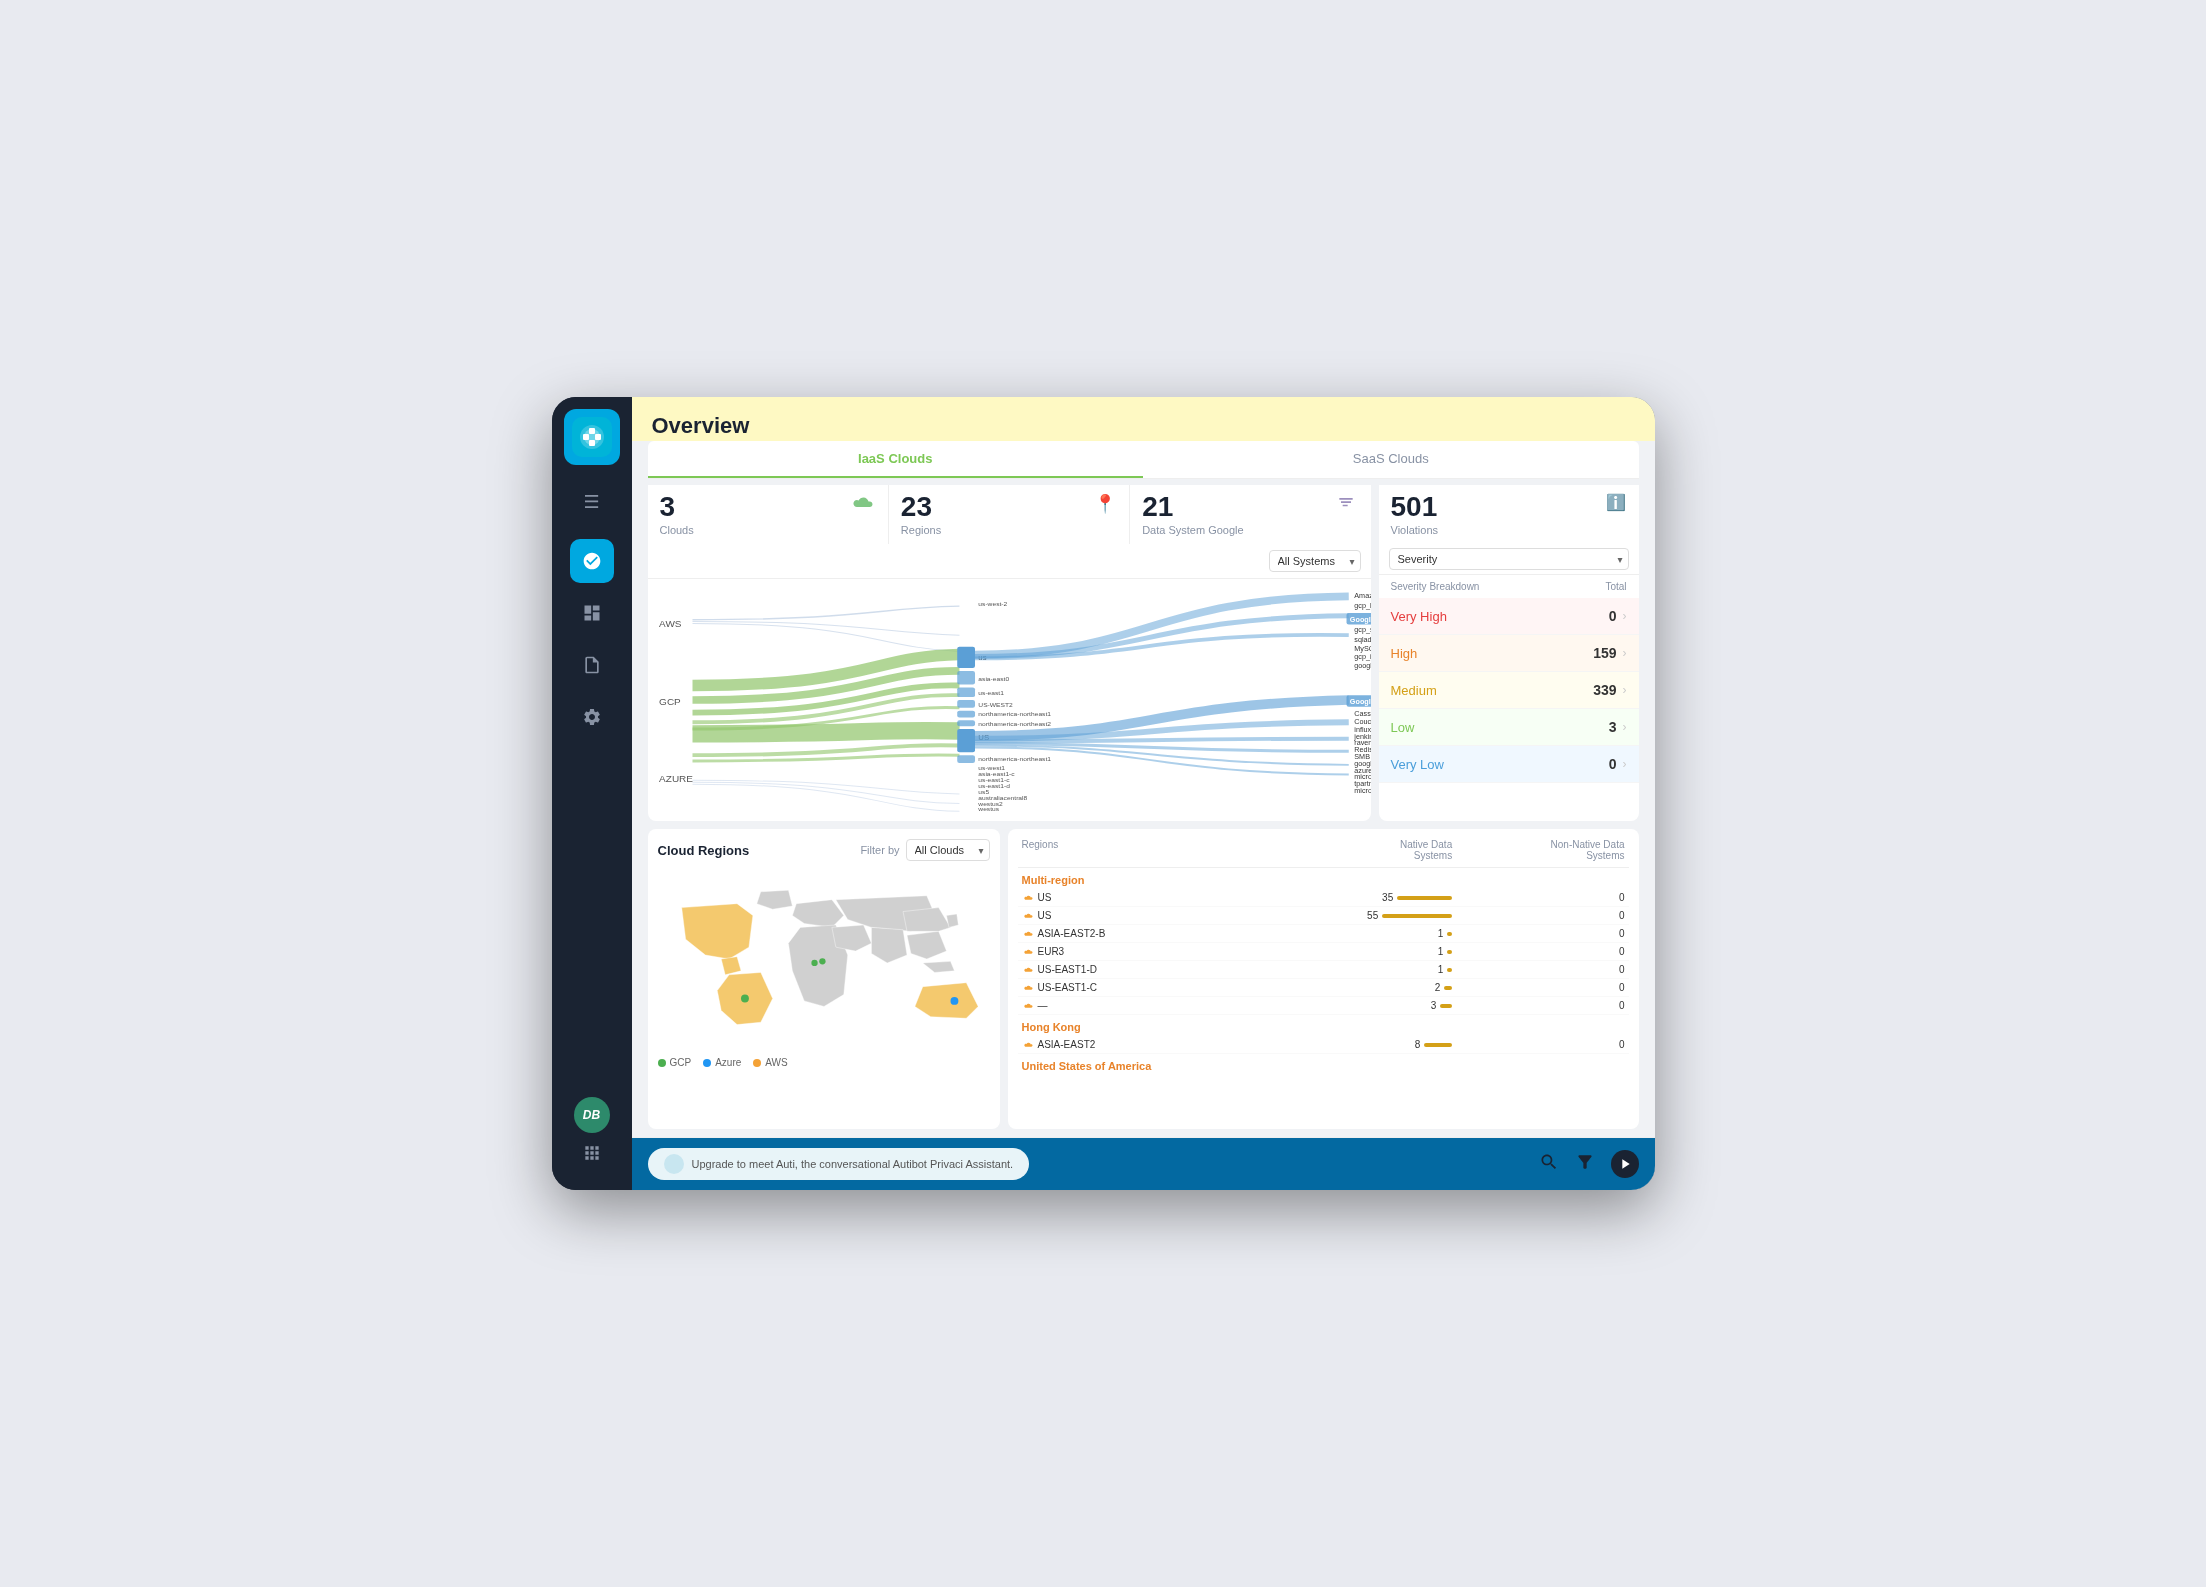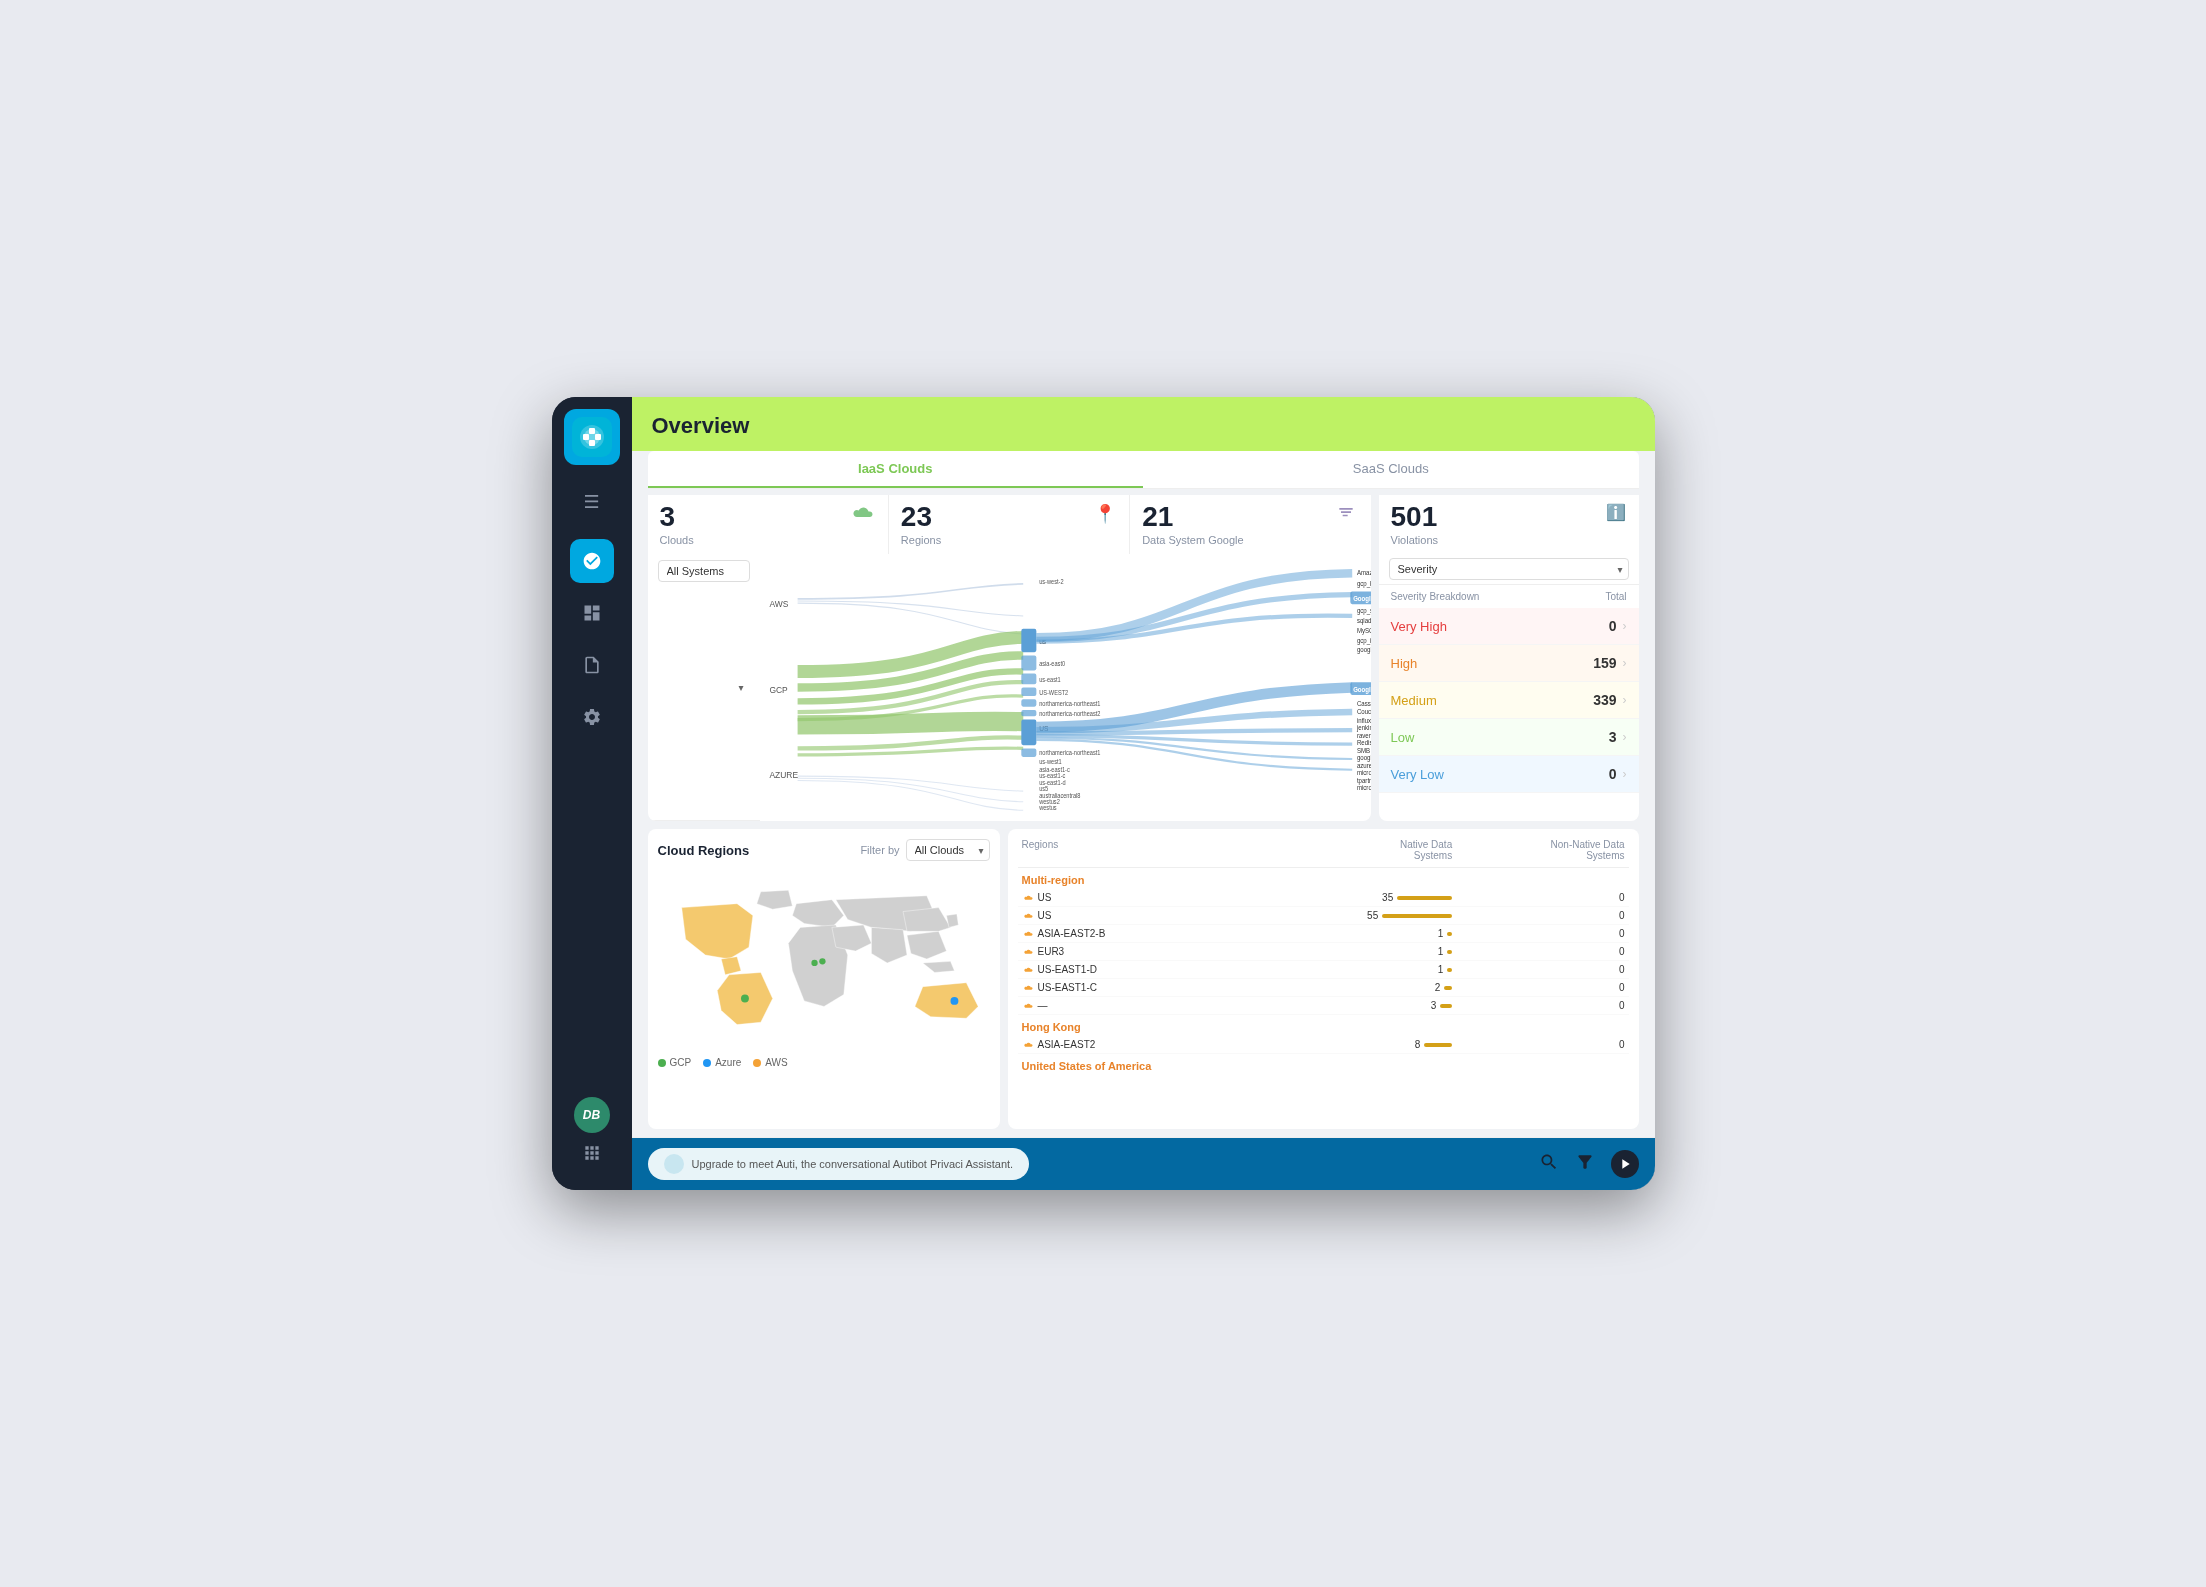--- a/index.html
+++ b/index.html
@@ -100,22 +100,22 @@
     }
     
     .main-content {
       flex: 1;
       background: #f0f2f5;
       overflow: hidden;
       display: flex;
       flex-direction: column;
     }
     .page-header {
-      background: #bef264;
-      padding: 16px 20px 12px;
+      background: #fef9c3;
+      padding: 16px 20px 2px;
     }
     .page-title {
       font-size: 22px;
       font-weight: 600;
       color: #1a2332;
     }
     .tab {
       flex: 1;
       padding: 10px;
       text-align: center;
@@ -161,21 +161,21 @@
       flex: 1;
       overflow: hidden;
     }
     
     .sankey-panel {
       flex: 1;
       background: white;
       border-radius: 0 0 8px 8px;
       overflow: hidden;
       display: flex;
-      flex-direction: row;
+      flex-direction: column;
     }
     .sankey-toolbar {
       display: flex;
       justify-content: flex-end;
       padding: 6px 10px;
       border-bottom: 1px solid #eee;
     }
     .dropdown-select {
       border: 1px solid #ddd;
       border-radius: 4px;

